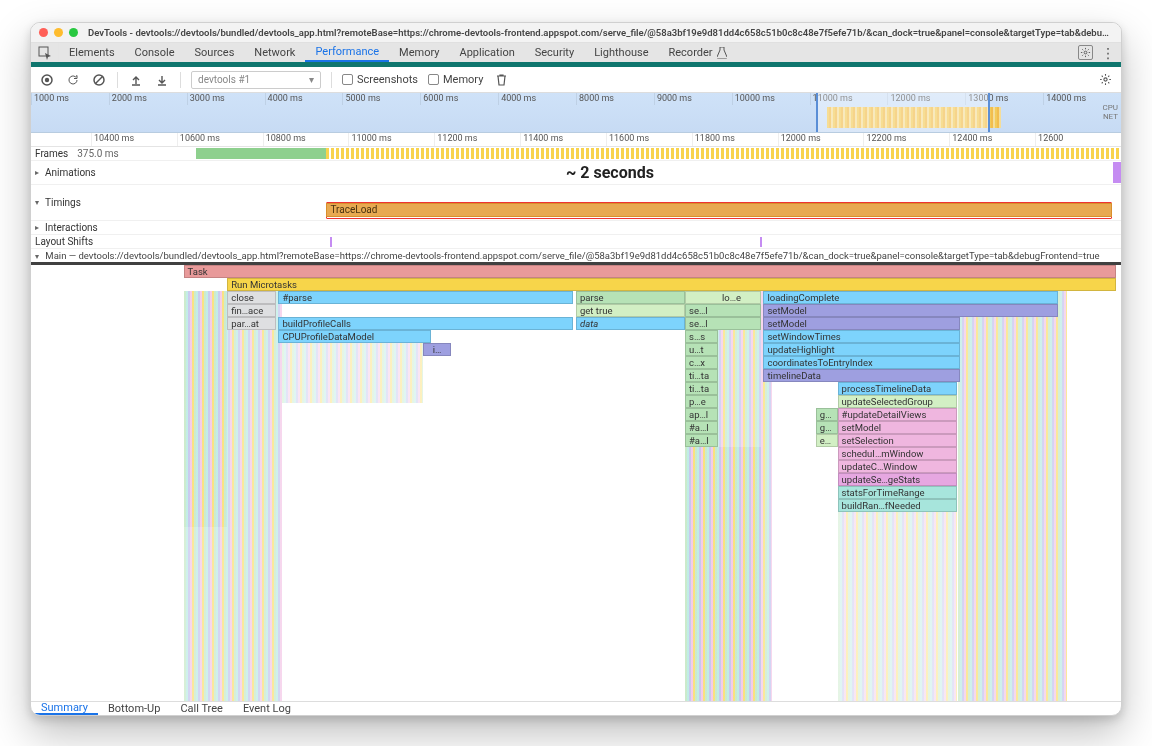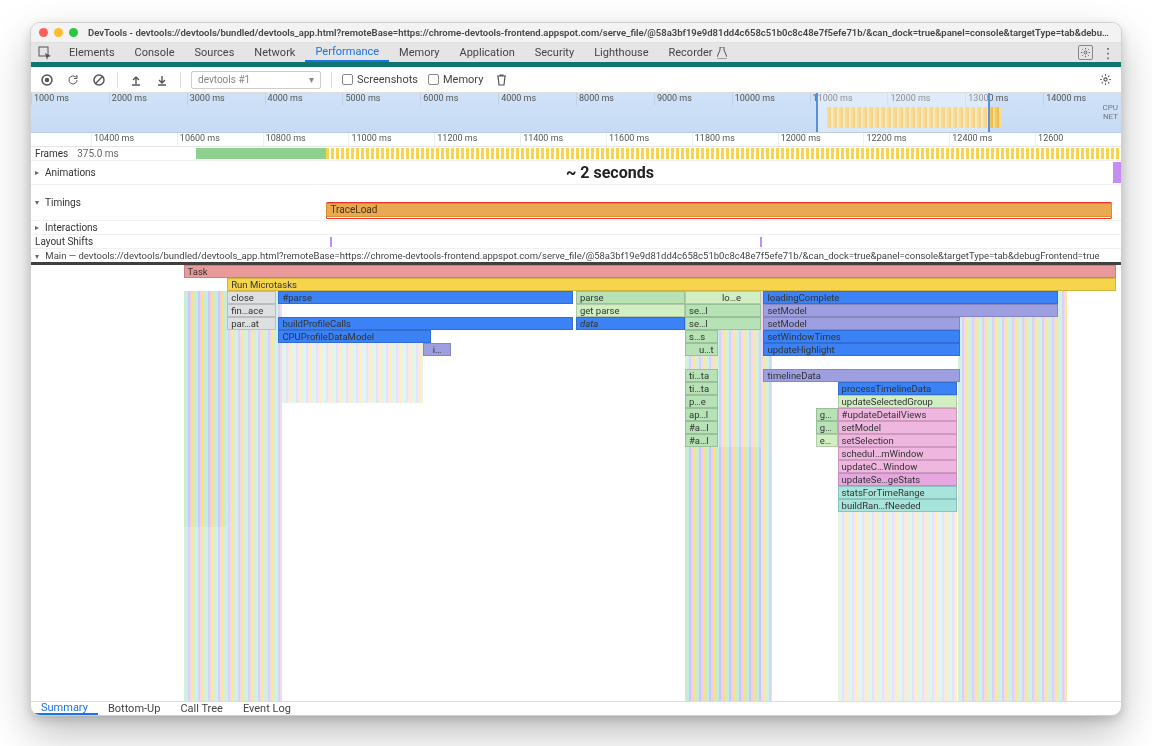--- a/index.html
+++ b/index.html
@@ -136,21 +136,21 @@
     flex:1; position:relative; overflow:hidden; font-size:9.5px;
   }
   .fl-row { position:absolute; left:0; right:0; height:13px; }
   .seg-bar {
     position:absolute; top:0; height:13px; border:1px solid rgba(0,0,0,0.15);
     padding:0 3px; overflow:hidden; white-space:nowrap; text-overflow:ellipsis;
     font-size:9.5px; line-height:12px; color:#333;
   }
   .c-task   { background:#e89a9a; }
   .c-micro  { background:#f7d54a; }
-  .c-blue   { background:#3b82f6; }
+  .c-blue   { background:#7dd3fc; }
   .c-blue2  { background:#9e9fe0; }
   .c-green  { background:#b6e2b6; }
   .c-green2 { background:#d2efc4; }
   .c-pink   { background:#efb6df; }
   .c-teal   { background:#a7e5dc; }
   .c-mag    { background:#e6a7e1; }
   .c-gray   { background:#dedfe1; }
   .stripes-v {
     position:absolute; top:0; bottom:0;
     background: repeating-linear-gradient(90deg,
@@ -383,45 +383,49 @@
     <div class="fl-row" style="top:26px">
       <div class="seg-bar c-gray" style="left:18%; width:4.5%;">close</div>
       <div class="seg-bar c-blue" style="left:22.7%; width:27%;">#parse</div>
       <div class="seg-bar c-green" style="left:50%; width:10%;">parse</div>
       <div class="seg-bar c-green2" style="left:60%; width:7%;padding-left:36px;">lo…e</div>
       <div class="seg-bar c-blue" style="left:67.2%; width:27%;">loadingComplete</div>
     </div>
 
     <div class="fl-row" style="top:39px">
       <div class="seg-bar c-gray" style="left:18%; width:4.5%;">fin…ace</div>
-      <div class="seg-bar c-green2" style="left:50%; width:10%;">get parse</div>
+      <div class="seg-bar c-green2" style="left:50%; width:10%;">get true</div>
       <div class="seg-bar c-green" style="left:60%; width:7%;">se…l</div>
       <div class="seg-bar c-blue2" style="left:67.2%; width:27%;">setModel</div>
     </div>
 
     <div class="fl-row" style="top:52px">
       <div class="seg-bar c-gray" style="left:18%; width:4.5%;">par…at</div>
       <div class="seg-bar c-blue" style="left:22.7%; width:27%;">buildProfileCalls</div>
       <div class="seg-bar c-blue" style="left:50%; width:10%;font-style:italic;">data</div>
       <div class="seg-bar c-green" style="left:60%; width:7%;">se…l</div>
       <div class="seg-bar c-blue2" style="left:67.2%; width:18%;">setModel</div>
     </div>
 
     <div class="fl-row" style="top:65px">
       <div class="seg-bar c-blue" style="left:22.7%; width:14%;">CPUProfileDataModel</div>
       <div class="seg-bar c-green" style="left:60%; width:3%;">s…s</div>
       <div class="seg-bar c-blue" style="left:67.2%; width:18%;">setWindowTimes</div>
     </div>
 
     <div class="fl-row" style="top:78px">
       <div class="seg-bar c-blue2" style="left:36%; width:2.5%; text-align:center;">i…</div>
-      <div class="seg-bar c-green" style="left:60%; width:3%;text-align:right;">u…t</div>
+      <div class="seg-bar c-green" style="left:60%; width:3%;">u…t</div>
       <div class="seg-bar c-blue" style="left:67.2%; width:18%;">updateHighlight</div>
     </div>
 
+    <div class="fl-row" style="top:91px">
+      <div class="seg-bar c-green" style="left:60%; width:3%;">c…x</div>
+      <div class="seg-bar c-blue" style="left:67.2%; width:18%;">coordinatesToEntryIndex</div>
+    </div>
 
     <div class="fl-row" style="top:104px">
       <div class="seg-bar c-green" style="left:60%; width:3%;">ti…ta</div>
       <div class="seg-bar c-blue2" style="left:67.2%; width:18%;">timelineData</div>
     </div>
 
     <div class="fl-row" style="top:117px">
       <div class="seg-bar c-green" style="left:60%; width:3%;">ti…ta</div>
       <div class="seg-bar c-blue" style="left:74%; width:11%;">processTimelineData</div>
     </div>

